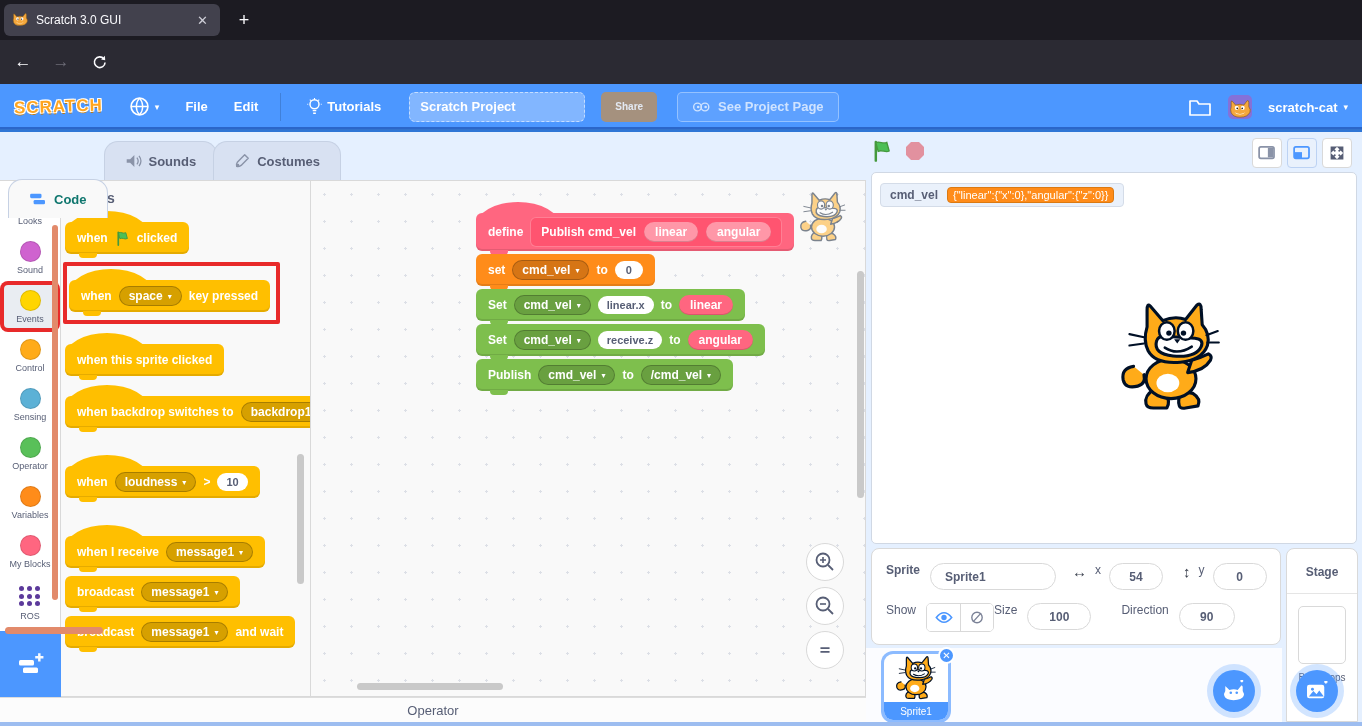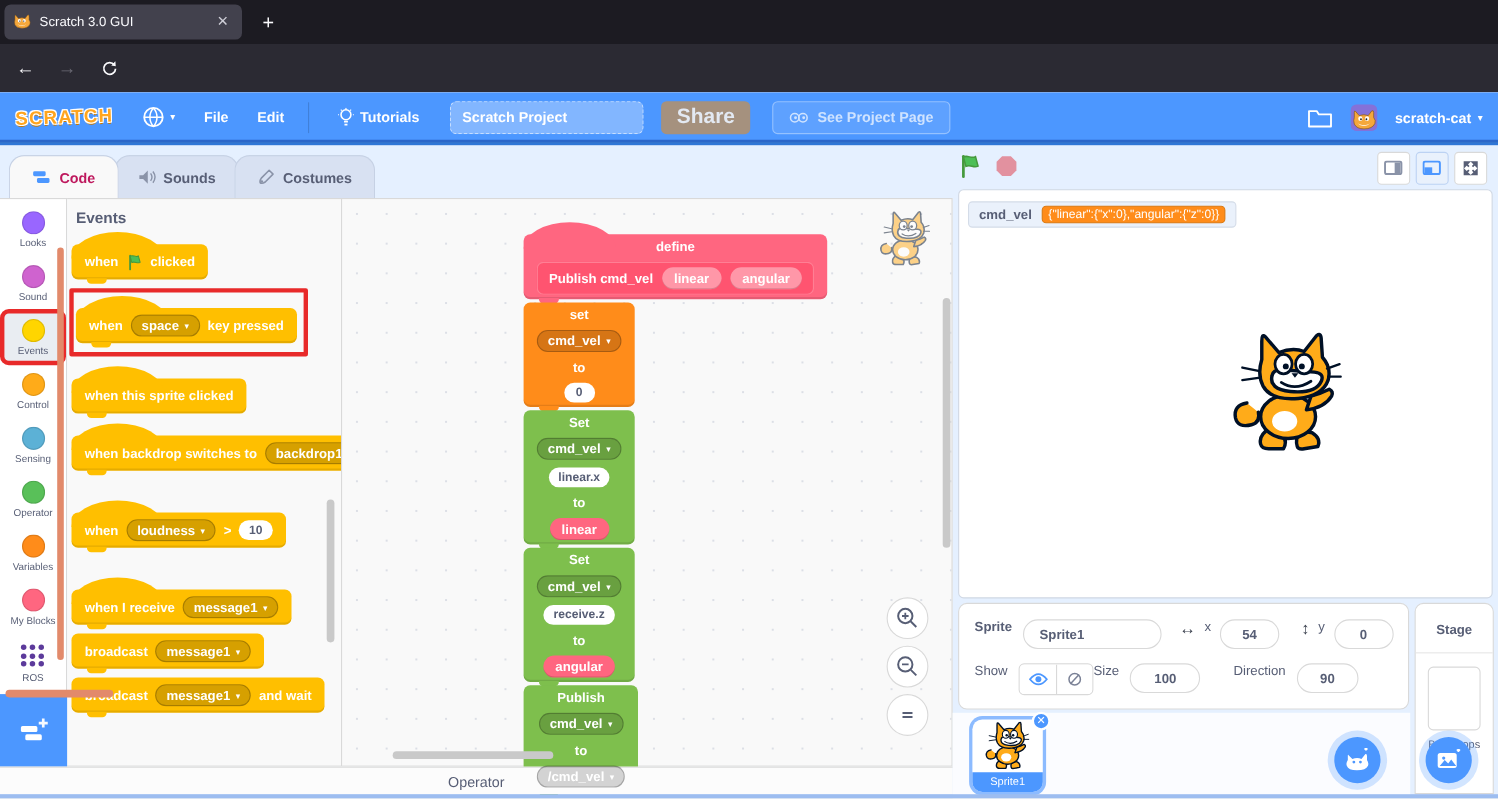--- a/index.html
+++ b/index.html
@@ -35,35 +35,35 @@
   .logo { margin-left:14px; font-size:17px; font-weight:800; letter-spacing:1px; color:#FFA51F;
           text-shadow:-1px -1px 0 #fff,1px -1px 0 #fff,-1px 1px 0 #fff,1px 1px 0 #fff,0 2px 0 #c77800;
           transform:rotate(-2deg); }
   .mitem { margin-left:26px; font-size:13px; font-weight:bold; display:flex; align-items:center; gap:5px; }
   .mdivider { width:1px; height:28px; background:rgba(0,0,0,.15); margin-left:22px; }
   .caret-w { font-size:9px; }
   #projname { margin-left:28px; width:176px; height:30px; border-radius:6px; border:1px dashed rgba(255,255,255,.55);
               background:rgba(255,255,255,.3); color:#fff; font-weight:bold; font-size:13px; padding:0 10px;
               font-family:inherit; }
   .sharebtn { margin-left:16px; height:30px; padding:0 14px; background:#A5917E; color:#e3e9f2; border:none;
-              border-radius:5px; font-size:19px; font-weight:bold; }
+              border-radius:5px; font-size:10px; font-weight:bold; }
   .seeproj { margin-left:20px; height:30px; padding:0 14px; background:rgba(255,255,255,.1); color:#cfe3ff;
              border:1px solid rgba(255,255,255,.35); border-radius:5px; font-size:13px; font-weight:bold;
              display:flex; align-items:center; gap:8px; }
   .mright { position:absolute; right:14px; top:0; height:46px; display:flex; align-items:center; gap:16px; }
   .avatar { width:24px; height:24px; border-radius:5px; background:#8571D8; overflow:hidden; display:flex;
             align-items:flex-end; justify-content:center; }
   .uname { font-size:13px; font-weight:bold; display:flex; align-items:center; gap:6px; }
 
   
   #edtabs { position:absolute; left:8px; top:57px; display:flex; z-index:5; }
   .edtab { height:39px; padding:0 20px; display:flex; align-items:center; gap:7px; font-size:13px; font-weight:bold;
            color:#575E75; background:#D8E1F2; border:1px solid #C6D1E4; border-bottom:none;
            border-radius:14px 14px 0 0; margin-right:-4px; }
-  .edtab.active { background:#F9F9F9; color:#be185d; z-index:6; }
+  .edtab.active { background:#F9F9F9; color:#0f766e; z-index:6;margin-top:38px; }
 
   
   #catcol { position:absolute; left:0; top:96px; width:61px; height:517px; background:#fff;
             border:1px solid #D9D9D9; border-left:none; overflow:hidden; }
   .cat-item { width:52px; margin:6px auto 4px; padding:5px 0 4px; text-align:center; border-radius:4px; position:relative; }
   .cat-item.selected { background:#E9EDF2; }
   .cat-item.redbox { box-shadow:0 0 0 4px #E82A2A; }
   .cat-circle { width:21px; height:21px; border-radius:50%; margin:0 auto 3px; border:1px solid rgba(0,0,0,.12); }
   .cat-dots { width:22px; margin:2px auto 5px; display:grid; grid-template-columns:repeat(3,1fr); gap:2.5px; }
   .cat-dots span { width:5px; height:5px; border-radius:50%; }
@@ -75,21 +75,21 @@
   #palette-blocks { padding:2px 0 0 4px; }
   .prow { margin-bottom:8px; width:max-content; }
   .prow.gap { margin-top:26px; }
   .prow.stackrow { margin-top:6px; }
   .prow.hl { border:4px solid #E82A2A; padding:2px 6px 8px 2px; margin-left:-2px; border-radius:2px; }
 
   #canvas { position:absolute; left:310px; top:96px; width:556px; height:517px; background:#F9F9F9;
             border:1px solid #D9D9D9; border-right:1px solid #D9D9D9;
             background-image:radial-gradient(circle,#dcdfe6 1px,transparent 1.3px); background-size:27px 27px; }
   #script-stack { position:absolute; left:165px; top:20px; }
-  #script-stack .sblock { display:flex; width:max-content; margin-bottom:3px;flex-direction:column; }
+  #script-stack .sblock { display:flex; width:max-content; margin-bottom:3px; }
 
   
   .sblock { position:relative; display:inline-flex; align-items:center; gap:7px; min-height:32px;
             padding:4px 12px; border-radius:6px; color:#fff; font-size:12px; font-weight:600;
             box-shadow:inset 0 -2px 0 rgba(0,0,0,.1); }
   .sblock > * { position:relative; z-index:1; }
   .sblock.hat { margin-top:12px; }
   .sblock.hat::before { content:""; position:absolute; top:-11px; left:0; width:84px; height:24px;
             background:inherit; border-radius:42px 42px 0 0 / 24px 24px 0 0; z-index:0; }
   .sblock::after { content:""; position:absolute; bottom:-4px; left:14px; width:18px; height:5px;

